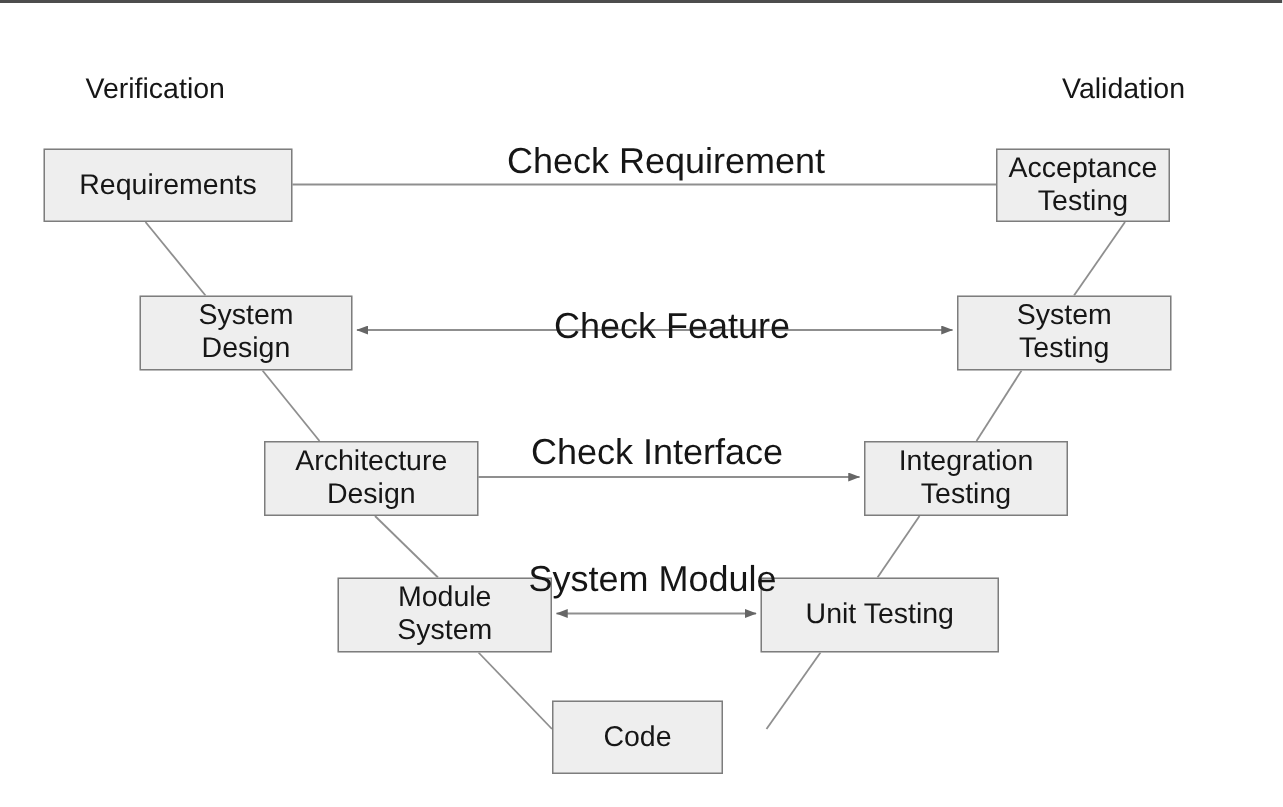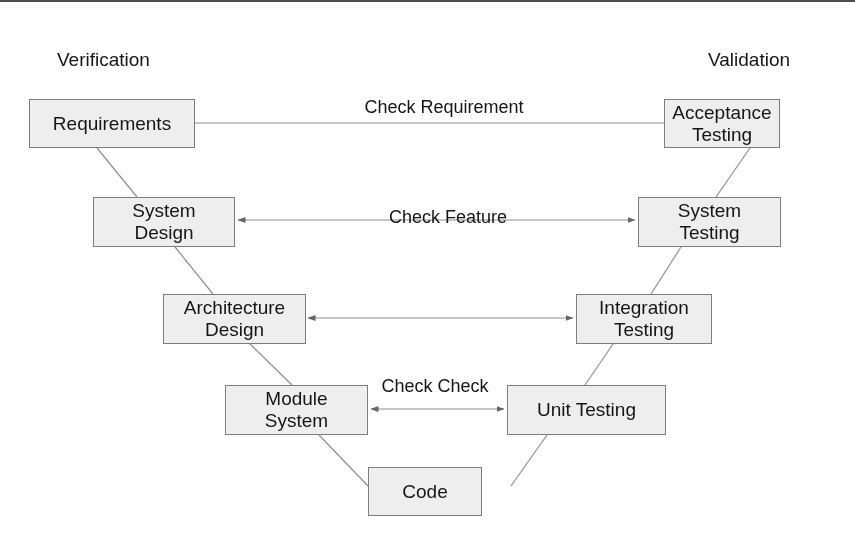--- a/index.html
+++ b/index.html
@@ -38,21 +38,21 @@
     box-sizing:border-box;
     display:flex;align-items:center;justify-content:center;
     text-align:center;
     font-size:19px;line-height:22px;
     white-space:pre-line;
     color:var(--text);
   }
   .arrow-label{
     position:absolute;
     transform:translateX(-50%);
-    font-size:18px;line-height:19px;
+    font-size:24px;line-height:19px;
     white-space:nowrap;
     color:var(--text);
   }
 </style>
 </head>
 <body>
 
 <div class="canvas">
 
   <div class="top-rule"></div>
@@ -78,32 +78,33 @@
 
     <line x1="174" y1="123" x2="677" y2="123" stroke="#8f8f8f" stroke-width="1.2" marker-start="url(#ah)" marker-end="url(#ah)"></line>
     <line x1="238" y1="220" x2="635" y2="220" stroke="#8f8f8f" stroke-width="1.2" marker-start="url(#ah)" marker-end="url(#ah)"></line>
     <line x1="308" y1="318" x2="573" y2="318" stroke="#8f8f8f" stroke-width="1.2" marker-start="url(#ah)" marker-end="url(#ah)"></line>
     <line x1="371" y1="409" x2="504" y2="409" stroke="#8f8f8f" stroke-width="1.2" marker-start="url(#ah)" marker-end="url(#ah)"></line>
   </svg>
 
   <div class="box" style="left:29px;top:99px;width:166px;height:49px">Requirements</div>
   <div class="box" style="left:93px;top:197px;width:142px;height:50px">System
 Design</div>
-  <div class="box" style="left:163px;top:294px;width:143px;height:50px">Architecture
+  <div class="box" style="left:176px;top:294px;width:143px;height:50px">Architecture
 Design</div>
   <div class="box" style="left:225px;top:385px;width:143px;height:50px">Module
 System</div>
 
   <div class="box" style="left:368px;top:467px;width:114px;height:49px">Code</div>
 
   <div class="box" style="left:507px;top:385px;width:159px;height:50px">Unit Testing</div>
   <div class="box" style="left:576px;top:294px;width:136px;height:50px">Integration
 Testing</div>
   <div class="box" style="left:638px;top:197px;width:143px;height:50px">System
 Testing</div>
   <div class="box" style="left:664px;top:99px;width:116px;height:49px">Acceptance
 Testing</div>
 
   <div class="arrow-label" style="left:444px;top:98px">Check Requirement</div>
   <div class="arrow-label" style="left:448px;top:208px">Check Feature</div>
-  <div class="arrow-label" style="left:435px;top:377px">Check Check</div>
+  <div class="arrow-label" style="left:438px;top:292px">Check Interface</div>
+  <div class="arrow-label" style="left:435px;top:377px">System Module</div>
 
 </div>
 
 </body></html>

